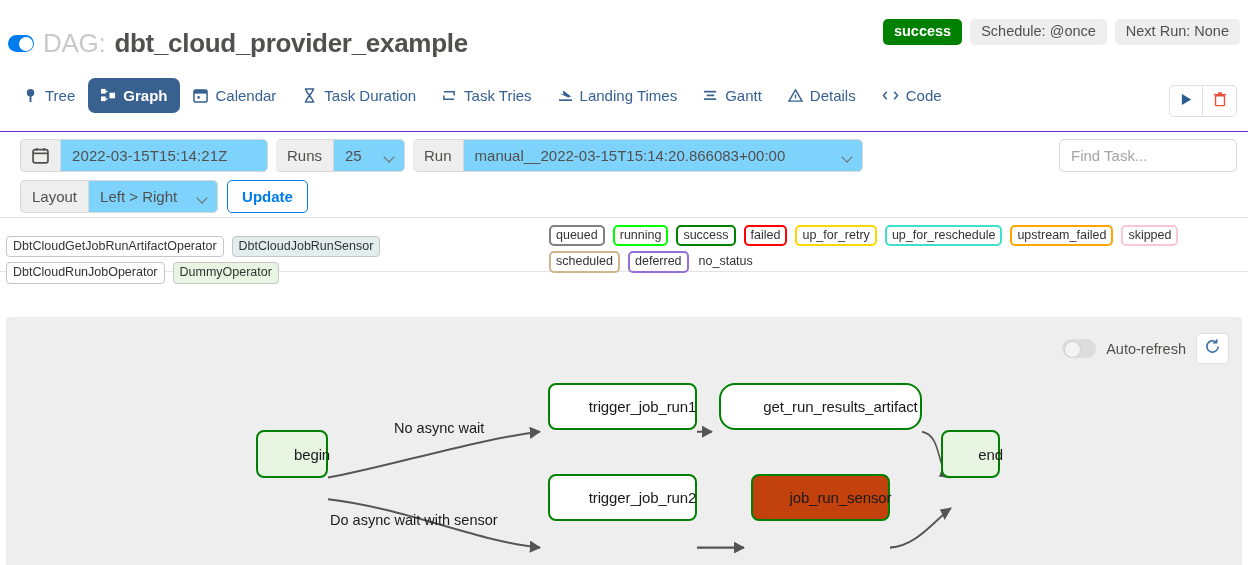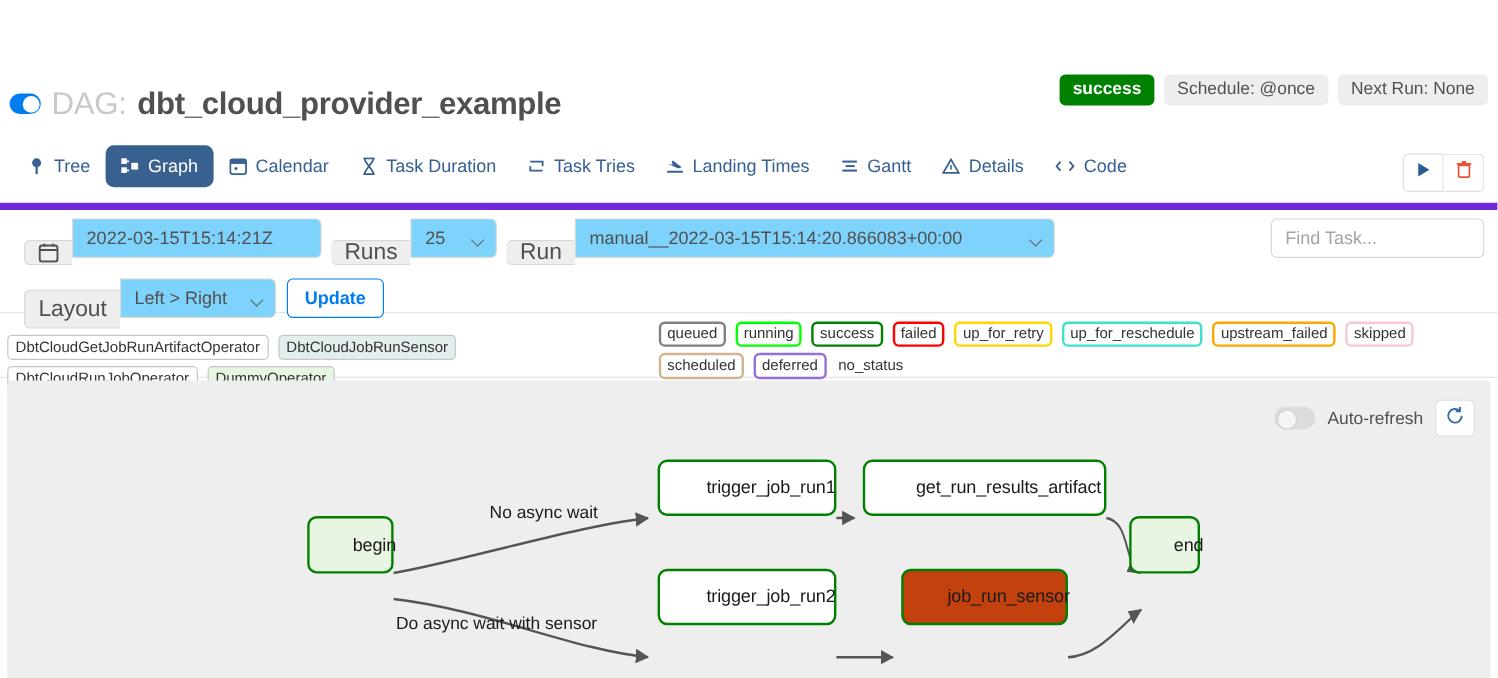--- a/index.html
+++ b/index.html
@@ -10,21 +10,20 @@
     font-family: "Liberation Sans", sans-serif;
     color: #51504f;
     overflow: hidden;
   }
 
   
   .header {
     position: relative;
     height: 70px;
     padding: 0 12px;
-    margin-top: 43px;
   }
   .dag-title-row {
     position: absolute;
     left: 8px; top: 28px;
     display: flex; align-items: center; gap: 9px;
   }
   .toggle-pill {
     width: 26px; height: 17px;
     border-radius: 9px;
     background: #017cee;
@@ -71,41 +70,41 @@
   }
   .badge-neutral {
     background: #eeeeee;
     color: #51504f;
   }
 
   
   .navbar {
     position: relative;
     height: 62px;
-    border-bottom: 6px solid #6d28d9;
+    border-bottom: 1px solid #6d28d9;
     padding: 0 12px;
   }
   .tabs {
     position: absolute;
     left: 10px; top: 8px;
     display: flex; align-items: center;
   }
   .tab {
     display: flex; align-items: center; gap: 7px;
     padding: 9px 13px;
     border-radius: 7px;
     font-size: 15px;
     color: #366192;
     cursor: pointer;
     white-space: nowrap;
   }
   .tab.active {
     background: #38618f;
     color: #ffffff;
-    font-weight: 400;
+    font-weight: 700;
   }
   .tab svg { display: block; }
 
   .nav-actions {
     position: absolute;
     right: 11px; top: 15px;
     display: flex;
   }
   .nav-btn {
     width: 34px; height: 32px;
@@ -121,26 +120,25 @@
   .filterbar {
     position: relative;
     padding: 13px 10px 12px;
     border-bottom: 1px solid #e4e4e4;
     height: 86px;
   }
   .fgroup { display: flex; align-items: stretch; }
   .addon {
     background: #eeeeee;
     border: 1px solid #d8d8d8;
-    font-size: 19px;
+    font-size: 15px;
     color: #51504f;
     display: flex; align-items: center;
     padding: 0 11px;
     line-height: 1;
-    margin-top: 18px;
   }
   .addon.left { border-radius: 5px 0 0 5px; border-right: none; }
   .addon.mid  { border-left: none; }
   .ctl {
     background: #7dd3fc;
     border: 1px solid #d8d8d8;
     font-size: 15px;
     color: #51504f;
     display: flex; align-items: center;
     padding: 0 11px;
@@ -493,21 +491,21 @@
       <path d="M322,126 C380,118 470,96 534,90" fill="none" stroke="#555555" stroke-width="1.6" marker-end="url(#arrow)"></path>
       <path d="M322,143 C400,150 470,176 534,181" fill="none" stroke="#555555" stroke-width="1.6" marker-end="url(#arrow)"></path>
       <path d="M691,90 L706,90" fill="none" stroke="#555555" stroke-width="1.6" marker-end="url(#arrow)"></path>
       <path d="M916,90 C936,93 930,118 944,126" fill="none" stroke="#555555" stroke-width="1.6" marker-end="url(#arrow)"></path>
       <path d="M691,181 L738,181" fill="none" stroke="#555555" stroke-width="1.6" marker-end="url(#arrow)"></path>
       <path d="M884,181 C910,180 928,160 945,150" fill="none" stroke="#555555" stroke-width="1.6" marker-end="url(#arrow)"></path>
     </svg>
 
     <div class="node fill-green" style="left:250px;top:113px;width:72px;height:48px;">begin</div>
     <div class="node" style="left:542px;top:66px;width:149px;height:47px;">trigger_job_run1</div>
-    <div class="node" style="left:713px;top:66px;width:203px;height:47px;">get_run_results_artifact</div>
+    <div class="node" style="left:713px;top:66px;width:203px;height:47px;border-radius:16px;">get_run_results_artifact</div>
     <div class="node" style="left:542px;top:157px;width:149px;height:47px;">trigger_job_run2</div>
     <div class="node fill-sensor" style="left:745px;top:157px;width:139px;height:47px;">job_run_sensor</div>
     <div class="node fill-green" style="left:935px;top:113px;width:59px;height:48px;">end</div>
 
-    <div class="edge-label" style="left:402px;top:103px;">No async wait</div>
+    <div class="edge-label" style="left:388px;top:103px;">No async wait</div>
     <div class="edge-label" style="left:324px;top:195px;">Do async wait with sensor</div>
   </div>
 </div>
 
 </body></html>

